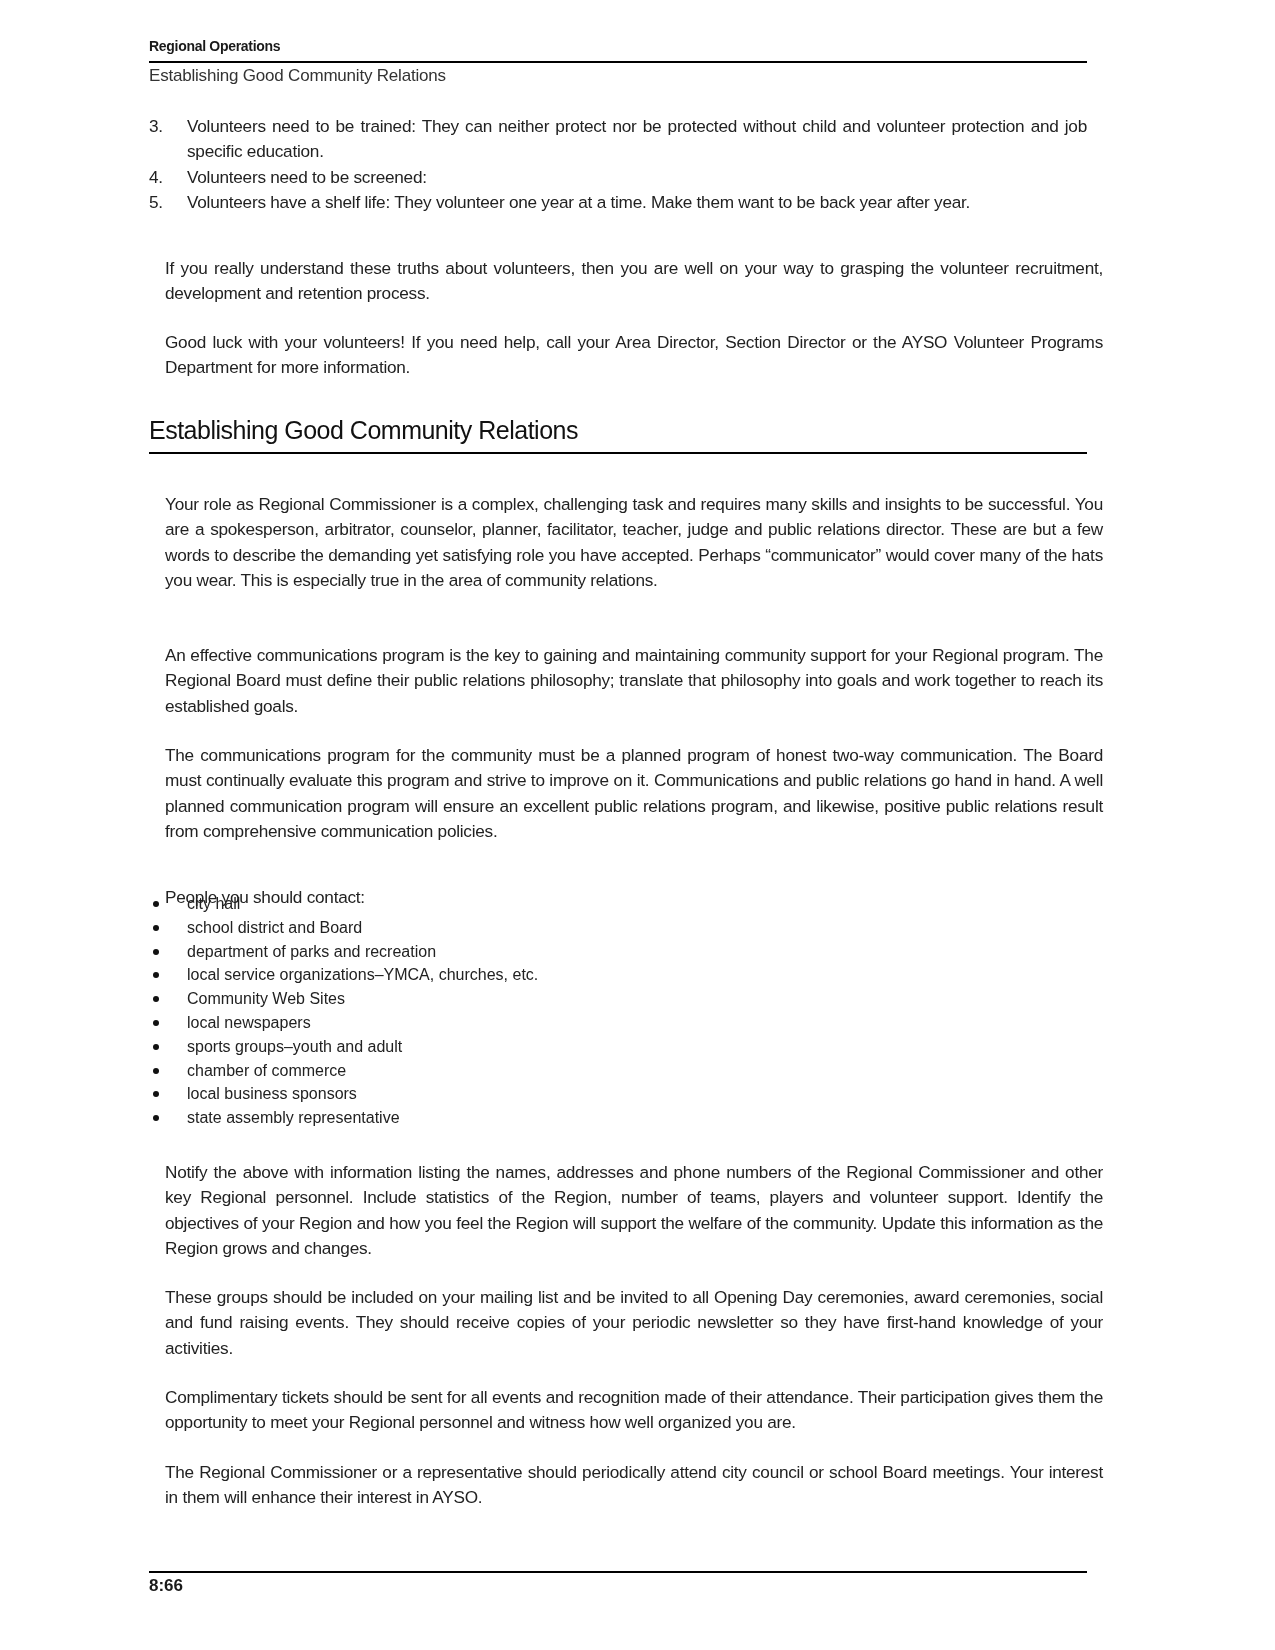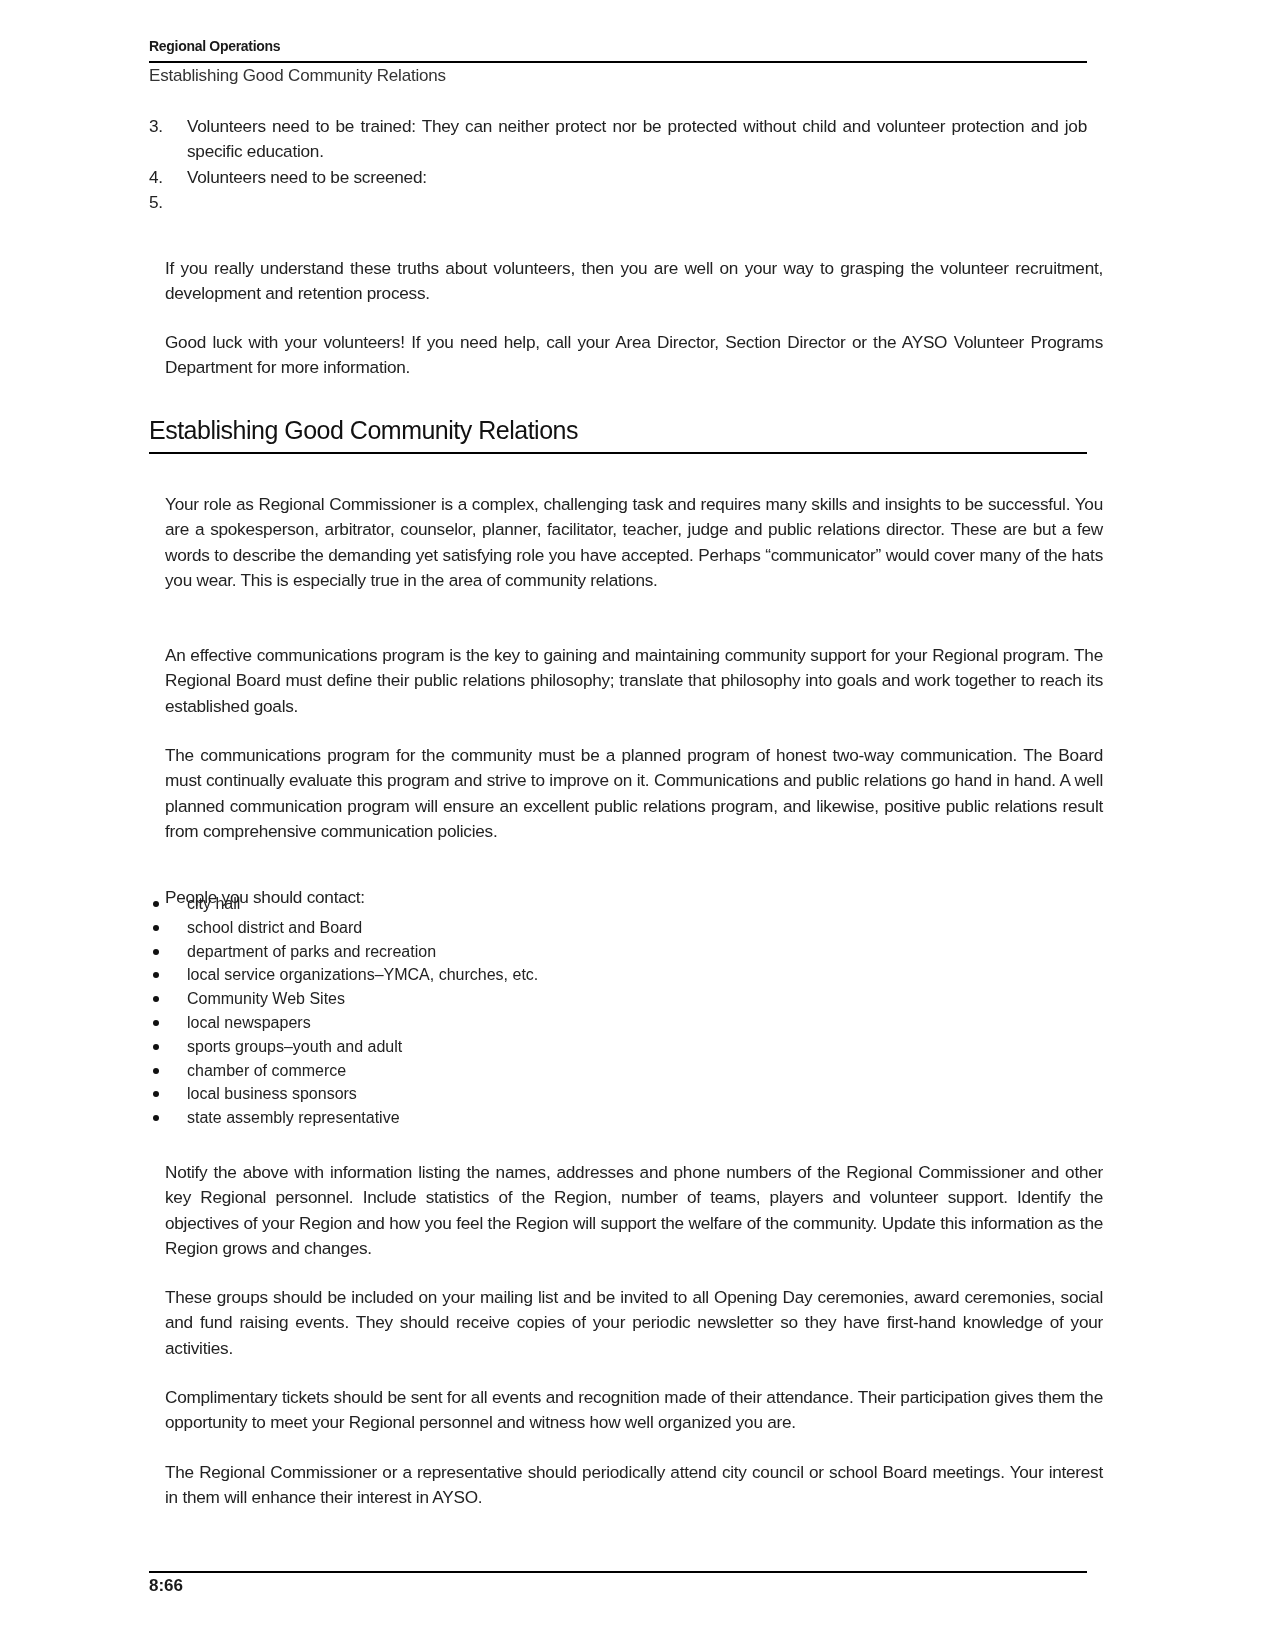--- a/index.html
+++ b/index.html
@@ -28,21 +28,21 @@
 <body>
 
 <div class="page">
   <div class="hdr-title">Regional Operations</div>
   <div class="hdr-rule"></div>
   <div class="hdr-sub">Establishing Good Community Relations</div>
 
   <ol class="numlist body-text">
     <li><span class="num">3.</span><span>Volunteers need to be trained: They can neither protect nor be protected without child and volunteer protection and job specific education.</span></li>
     <li><span class="num">4.</span><span>Volunteers need to be screened:</span></li>
-    <li><span class="num">5.</span></li>
+    <li><span class="num">5.</span><span>Volunteers have a shelf life: They volunteer one year at a time.  Make them want to be back year after year.</span></li>
   </ol>
 
   <p class="para body-text" style="top:240px">If you really understand these truths about volunteers, then you are well on your way to grasping the volunteer recruitment, development and retention process.</p>
   <p class="para body-text" style="top:314px">Good luck with your volunteers! If you need help, call your Area Director, Section Director or the AYSO Volunteer Programs Department for more information.</p>
 
   <div class="section-title">Establishing Good Community Relations</div>
   <div class="section-rule"></div>
 
   <p class="para body-text" style="top:476px">Your role as Regional Commissioner is a complex, challenging task and requires many skills and insights to be successful. You are a spokesperson, arbitrator, counselor, planner, facilitator, teacher, judge and public relations director. These are but a few words to describe the demanding yet satisfying role you have accepted. Perhaps “communicator” would cover many of the hats you wear. This is especially true in the area of community relations.</p>
   <p class="para body-text" style="top:627px">An effective communications program is the key to gaining and maintaining community support for your Regional program. The Regional Board must define their public relations philosophy; translate that philosophy into goals and work together to reach its established goals.</p>

